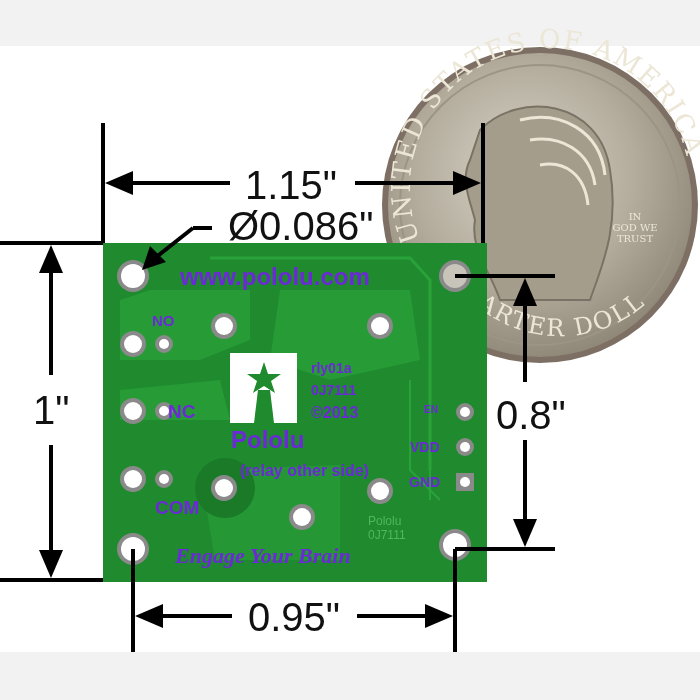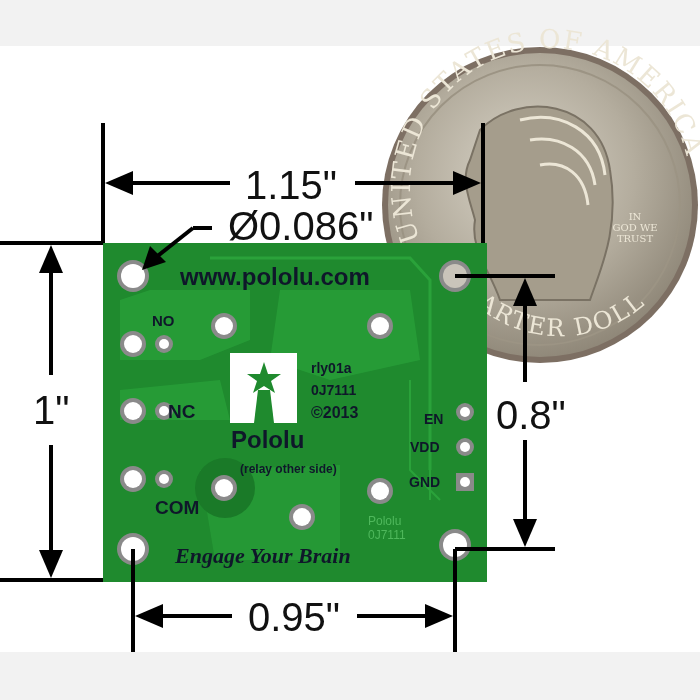--- a/index.html
+++ b/index.html
@@ -11,21 +11,21 @@
     #canvas {
       position: absolute; left: 0; top: 46px; width: 700px; height: 606px;
       background: #ffffff;
     }
     svg { position: absolute; left: 0; top: 0; }
     .dim-label {
       position: absolute; color: #111; font-size: 40px; line-height: 1;
       font-family: "Liberation Sans", "DejaVu Sans", sans-serif;
       white-space: nowrap; background: #ffffff00;
     }
-    .pcb-text { position: absolute; color: #0f172a; font-weight: bold; white-space: nowrap; line-height: 1; }
+    .pcb-text { position: absolute; color: #6d28d9; font-weight: bold; white-space: nowrap; line-height: 1; }
   </style>
 </head>
 <body>
 
 <div id="canvas"></div>
 
 <svg width="700" height="700">
   <defs>
     <radialGradient id="coinGrad" cx="45%" cy="40%" r="65%">
       <stop offset="0%" stop-color="#d9d4c8"></stop>
@@ -124,22 +124,22 @@
 </svg>
 
 <div class="pcb-text" style="left:180px; top:265px; font-size:24px;">www.pololu.com</div>
 <div class="pcb-text" style="left:152px; top:313px; font-size:15px;">NO</div>
 <div class="pcb-text" style="left:168px; top:402px; font-size:19px;">NC</div>
 <div class="pcb-text" style="left:143px; top:498px; font-size:19px;margin-left:12px;">COM</div>
 <div class="pcb-text" style="left:311px; top:361px; font-size:14px;">rly01a</div>
 <div class="pcb-text" style="left:311px; top:383px; font-size:14px;">0J7111</div>
 <div class="pcb-text" style="left:311px; top:405px; font-size:16px;">©2013</div>
 <div class="pcb-text" style="left:231px; top:428px; font-size:24px;">Pololu</div>
-<div class="pcb-text" style="left:240px; top:463px; font-size:12px;">(relay other side)</div>
-<div class="pcb-text" style="left:424px; top:405px; font-size:14px;margin-top:7px;">EN</div>
+<div class="pcb-text" style="left:240px; top:463px; font-size:16px;">(relay other side)</div>
+<div class="pcb-text" style="left:424px; top:405px; font-size:10px;">EN</div>
 <div class="pcb-text" style="left:410px; top:440px; font-size:14px;">VDD</div>
 <div class="pcb-text" style="left:409px; top:475px; font-size:14px;">GND</div>
 <div class="pcb-text" style="left:368px; top:515px; font-size:12px; font-weight:normal; color:#4fb85c;">Pololu</div>
 <div class="pcb-text" style="left:368px; top:529px; font-size:12px; font-weight:normal; color:#4fb85c;">0J7111</div>
 <div class="pcb-text" style="left:175px; top:545px; font-size:22px; font-style:italic;font-family:Liberation Serif, serif;">Engage Your Brain</div>
 
 <svg width="700" height="700">
   <g stroke="#000" stroke-width="4" fill="none">
 
     <line x1="103" y1="123" x2="103" y2="243"></line>

